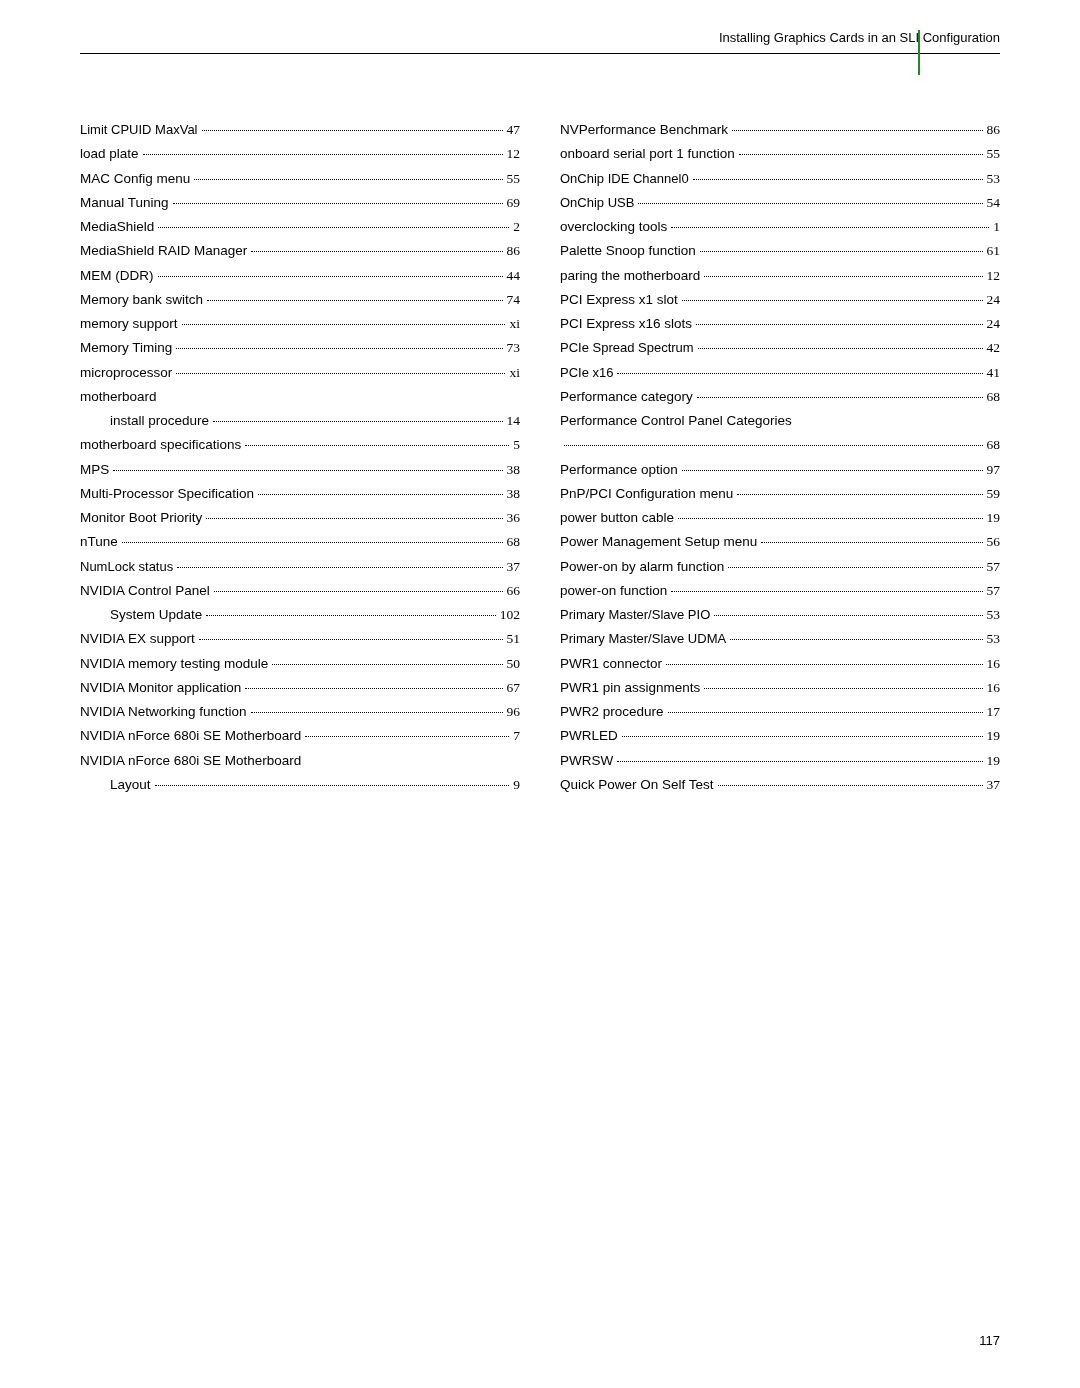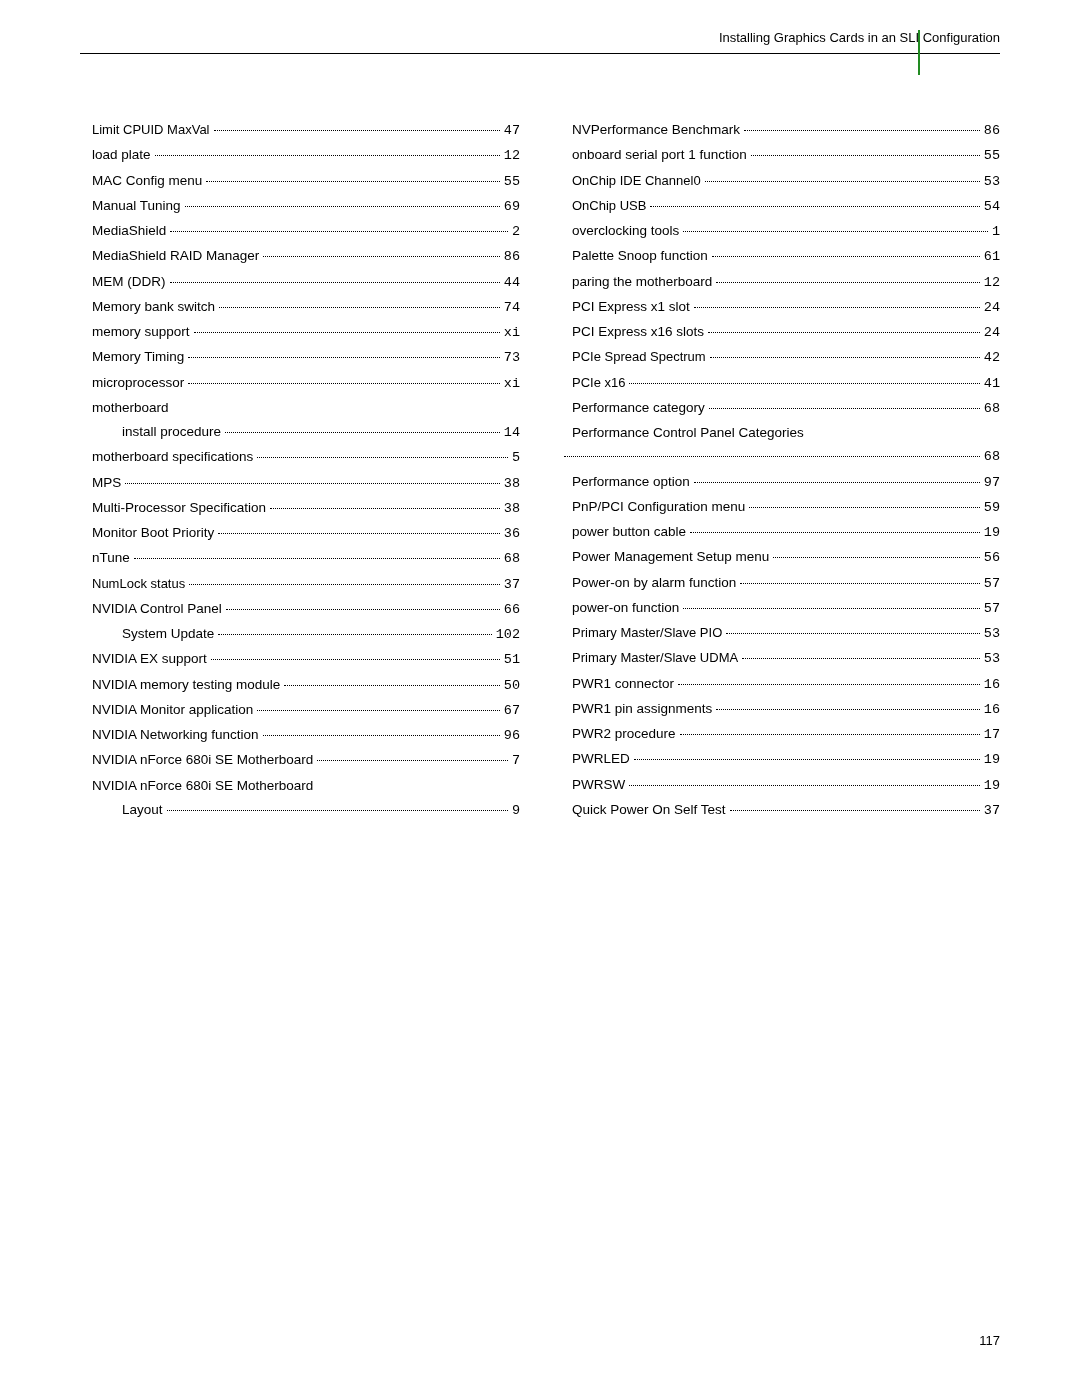--- a/index.html
+++ b/index.html
@@ -72,35 +72,34 @@
       display: flex;
       align-items: baseline;
       margin-bottom: 4px;
       font-size: 13.5px;
       line-height: 1.5;
     }
 
     .index-entry .entry-text {
       white-space: nowrap;
       font-family: Arial, sans-serif;
-      margin-left: 12px;
     }
 
     .index-entry .dots {
       flex: 1;
       border-bottom: 1px dotted #000;
       margin: 0 4px;
       min-width: 10px;
       position: relative;
       top: -3px;
     }
 
     .index-entry .page-num {
       white-space: nowrap;
-      font-family: Liberation Mono, monospace;
+      font-family: Liberation Serif, serif;
     }
 
     .index-entry.no-dots .entry-text {
       flex: 1;
     }
 
     
     .mono {
       font-family: 'Courier New', monospace;
       font-size: 13px;

